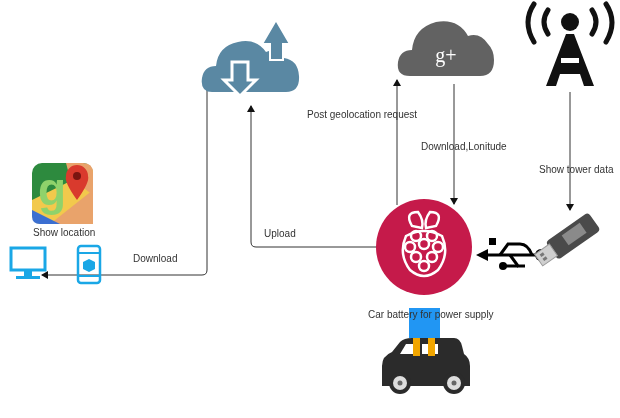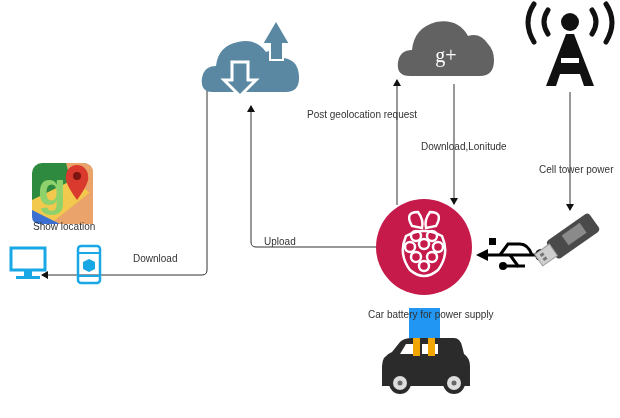--- a/index.html
+++ b/index.html
@@ -128,19 +128,19 @@
     <rect x="428" y="338" width="7" height="18" fill="#f0a500"></rect>
     <circle cx="400" cy="383" r="11" fill="#2b2b2b"></circle>
     <circle cx="400" cy="383" r="7" fill="#ddd"></circle>
     <circle cx="400" cy="383" r="2.5" fill="#666"></circle>
     <circle cx="454" cy="383" r="11" fill="#2b2b2b"></circle>
     <circle cx="454" cy="383" r="7" fill="#ddd"></circle>
     <circle cx="454" cy="383" r="2.5" fill="#666"></circle>
   </g>
 </svg>
 
-<div class="lbl" style="left:33px; top:221px;">Show location</div>
+<div class="lbl" style="left:33px; top:227px;">Show location</div>
 <div class="lbl" style="left:133px; top:253px;">Download</div>
-<div class="lbl" style="left:264px; top:228px;margin-top:8px;">Upload</div>
+<div class="lbl" style="left:264px; top:228px;">Upload</div>
 <div class="lbl" style="left:307px; top:109px;">Post geolocation request</div>
 <div class="lbl" style="left:421px; top:141px;">Download,Lonitude</div>
-<div class="lbl" style="left:539px; top:164px;">Cell tower power</div>
+<div class="lbl" style="left:539px; top:164px;">Show tower data</div>
 <div class="lbl" style="left:368px; top:309px;">Car battery for power supply</div>
 
 </body></html>

